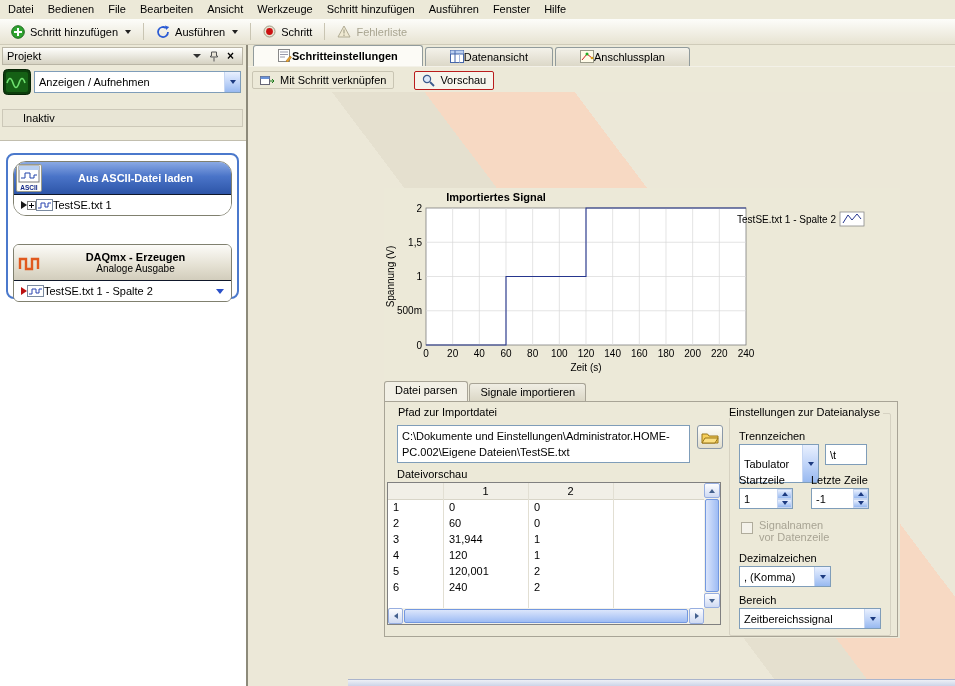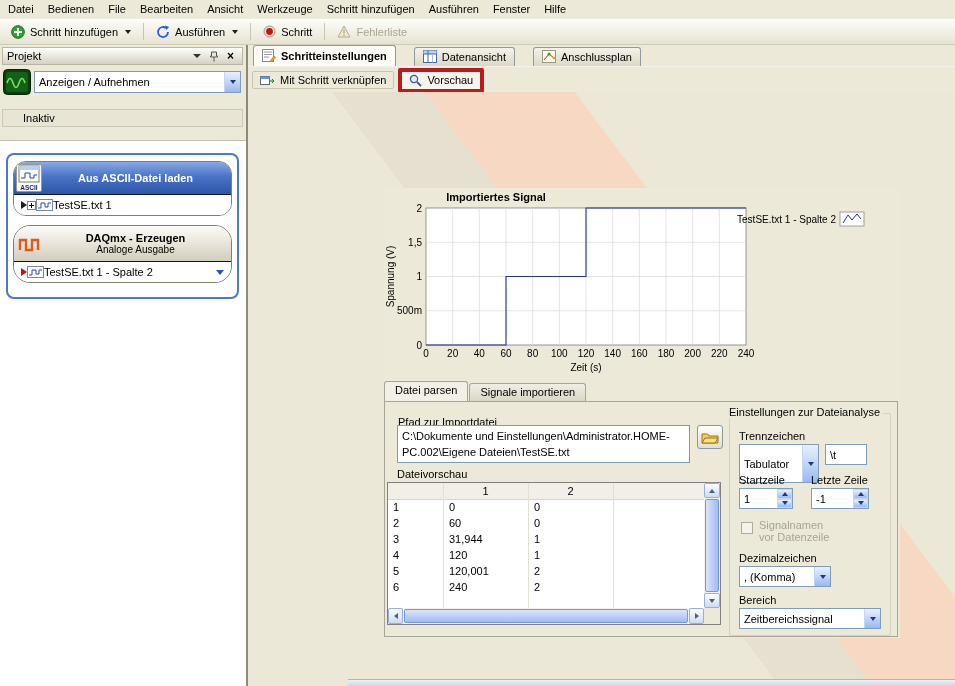--- a/index.html
+++ b/index.html
@@ -28,21 +28,21 @@
   #scope-icon{position:absolute;left:3px;top:24px}
   #view-combo{left:34px;top:26px;width:207px;height:22px}
   #status-bar{position:absolute;left:2px;top:64px;width:241px;height:18px;background:#e8e5d5;border:1px solid #ccc8b8;display:flex;align-items:center;padding:0 20px}
   #tree{position:absolute;left:0;top:95px;width:246px;height:546px;background:#fff;border-top:1px solid #c2beae}
   #selection-box{position:absolute;left:6px;top:12px;width:233px;height:146px;border:2px solid #4b79cc;border-radius:8px;padding:6px 5px}
   .step-group{border:1px solid #80806f;border-radius:13px;overflow:hidden;background:#fff}
   #step1-header{height:32px;background:linear-gradient(#8aa9e4,#4a74c8 45%,#2d55a8);display:flex;align-items:center;padding:2px}
   .step1-iconbox{width:26px;height:28px;background:#fdfdf8;border:1px solid #9a9a8a;border-radius:2px;display:flex;align-items:center;justify-content:center}
   #step1-title{flex:1;text-align:center;color:#fff;font-weight:bold}
   .child-row{height:21px;border-top:1px solid #0f172a;background:#fff;display:flex;align-items:center;padding:0 7px}
-  #step2-group{margin-top:9px;border-radius:17px}
+  #step2-group{margin-top:28px;border-radius:6px}
   #step2-header{height:35px;background:linear-gradient(#fcfbf8,#e4e0d2 60%,#d2cdbc);display:flex;align-items:center;padding:2px 4px}
   .step2-titles{flex:1;text-align:center}
   .step2-title{font-weight:bold}
   .step2-sub{font-size:10px}
   .tri-black{width:0;height:0;border-top:4px solid transparent;border-bottom:4px solid transparent;border-left:6px solid #1a1a1a}
   .tri-red{width:0;height:0;border-top:4px solid transparent;border-bottom:4px solid transparent;border-left:6px solid #bb1111}
   .tri-down-blue{width:0;height:0;border-left:4px solid transparent;border-right:4px solid transparent;border-top:5px solid #2a50c8;margin-left:auto}
 
   
   .xp-combo{position:absolute;background:#fff;border:1px solid #7f9db9;display:flex;align-items:stretch}
@@ -54,25 +54,25 @@
   .xp-spin .val{flex:1;display:flex;align-items:center;padding:0 4px}
   .spin-btns{width:15px;display:flex;flex-direction:column}
   .spin-b{flex:1;background:linear-gradient(#e9f0fe,#98b9f0);border:1px solid #c6d6f2;display:flex;align-items:center;justify-content:center}
   .spin-b.up::after{content:"";border-left:3px solid transparent;border-right:3px solid transparent;border-bottom:4px solid #1c3a80}
   .spin-b.dn::after{content:"";border-left:3px solid transparent;border-right:3px solid transparent;border-top:4px solid #1c3a80}
   .xp-btn{background:linear-gradient(#fefefb,#e2decc);border:1px solid #8a98a8;border-radius:3px;display:flex;align-items:center;justify-content:center}
 
   
   #main{position:absolute;left:247px;top:45px;width:708px;height:641px;background:#ece9d8;border-left:1px solid #8d8a7a}
   #main-tabrow{position:absolute;left:0;top:0;width:100%;height:22px;display:flex;align-items:flex-end;padding-left:5px;border-bottom:1px solid #f3f1e8}
-  .mtab{display:flex;align-items:center;gap:5px;padding:2px 8px 3px;border:1px solid #919b9c;border-bottom:none;border-radius:3px 3px 0 0;background:linear-gradient(#f4f2ea,#dcd8c8);margin-right:18px;height:19px;white-space:nowrap}
+  .mtab{display:flex;align-items:center;padding:2px 24px 3px;border:1px solid #919b9c;border-bottom:none;border-radius:3px 3px 0 0;background:linear-gradient(#f4f2ea,#dcd8c8);margin-right:2px;height:19px;white-space:nowrap}
   .mtab.active{background:#fcfbf6;font-weight:bold;height:21px}
-  #sub-toolbar{position:absolute;left:0;top:23px;width:100%;height:24px;background:#ece9d8;display:flex;align-items:center;gap:4px;padding-left:4px}
+  #sub-toolbar{position:absolute;left:0;top:23px;width:100%;height:24px;background:#ece9d8;display:flex;align-items:center;gap:20px;padding-left:4px}
   .st-btn{display:flex;align-items:center;gap:5px;padding:2px 7px;border:1px solid #c9c5b3;border-radius:2px;background:transparent;white-space:nowrap}
-  .st-btn.toggled{border:4px solid #b91c1c;background:#f6f4ec}
+  .st-btn.toggled{border:1px solid #b91c1c;background:#f6f4ec}
   #content{position:absolute;left:0;top:47px;width:708px;height:594px;
     background:linear-gradient(53deg,#ece8d8 0%,#ece8d8 46%,#e5e0cf 46%,#e5e0cf 54%,#f7d9c3 54%,#f7d9c3 67%,#ece8d8 67%)}
   #setup-backdrop{position:absolute;left:136px;top:96px;width:516px;height:450px;background:#ece9d8}
   #chart-wrap{position:absolute;left:136px;top:98px;width:500px;height:190px}
   svg text{font-family:"Liberation Sans",sans-serif}
 
   
   #parse-tabs{position:absolute;left:136px;top:289px;display:flex;align-items:flex-end;height:20px}
   .ptab{padding:2px 10px 3px;border:1px solid #a8a496;border-bottom:none;border-radius:3px 3px 0 0;background:linear-gradient(#f0eee4,#dbd7c6);margin-right:1px;height:18px;white-space:nowrap}
   .ptab.active{background:#f2f0e6;height:20px}
@@ -387,21 +387,21 @@
       <div id="parse-tabs">
         <div class="ptab active">
           <span>Datei parsen</span>
         </div>
         <div class="ptab">
           <span>Signale importieren</span>
         </div>
       </div>
 
       <div id="parse-panel">
-        <div class="plabel" style="left:13px;top:14px">Pfad zur Importdatei</div>
+        <div class="plabel" style="left:13px;top:4px">Pfad zur Importdatei</div>
         <div id="path-box">C:\Dokumente und Einstellungen\Administrator.HOME-PC.002\Eigene Dateien\TestSE.txt</div>
         <div id="folder-btn" class="xp-btn">
           <svg width="18" height="13">
               <path d="M1 3 l5.5 0 1.5 2 9 0 0 7 -16 0 z" fill="#f6cf5a" stroke="#9a7618"></path>
               <path d="M1 12 l3 -5 13 0 -3 5 z" fill="#fbdf82" stroke="#9a7618"></path>
             </svg>
         </div>
 
         <div class="plabel" style="left:12px;top:66px">Dateivorschau</div>
 

